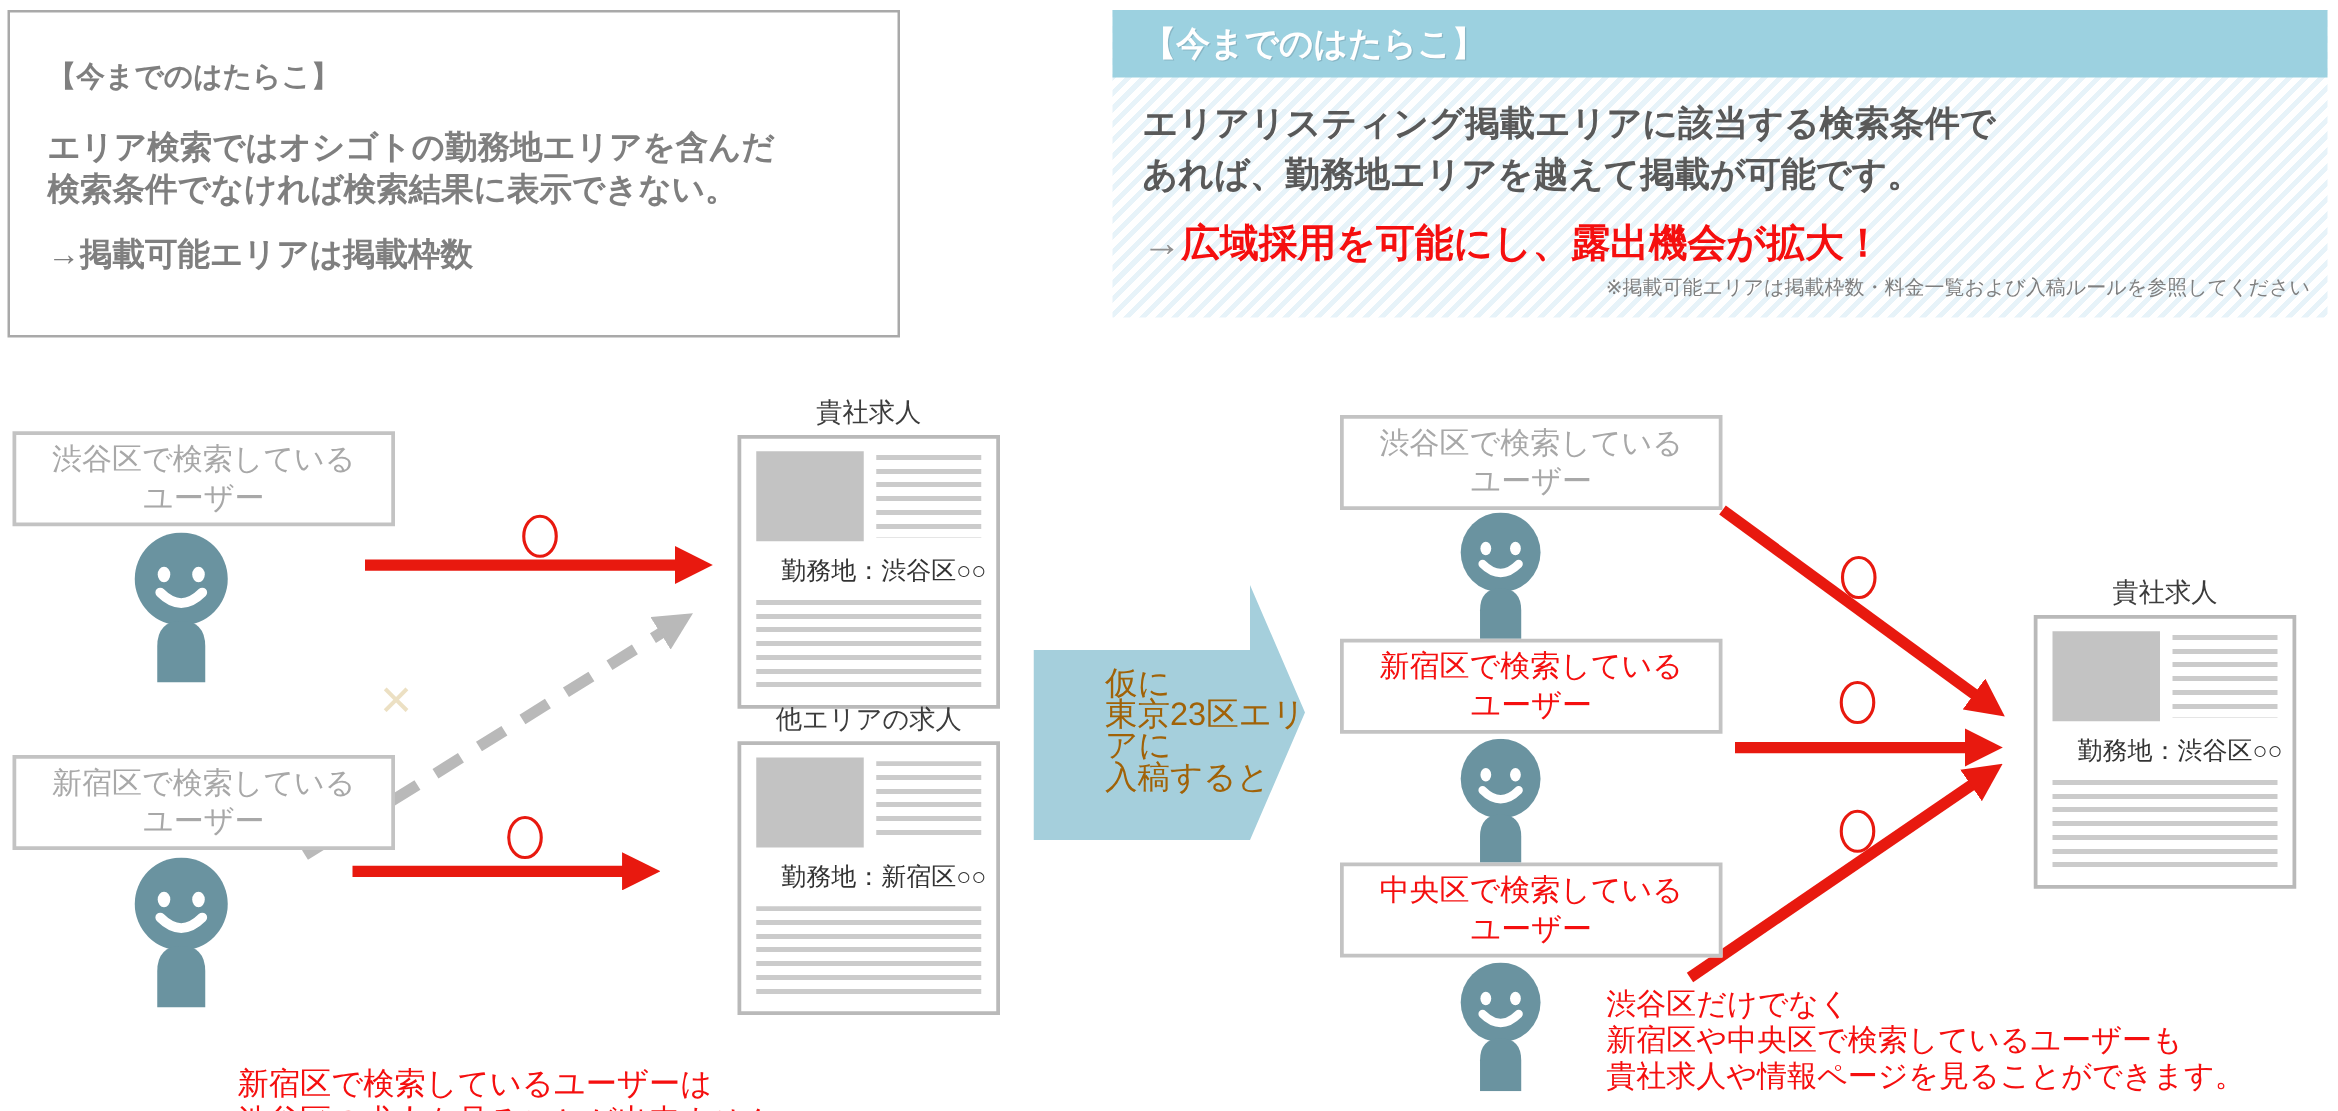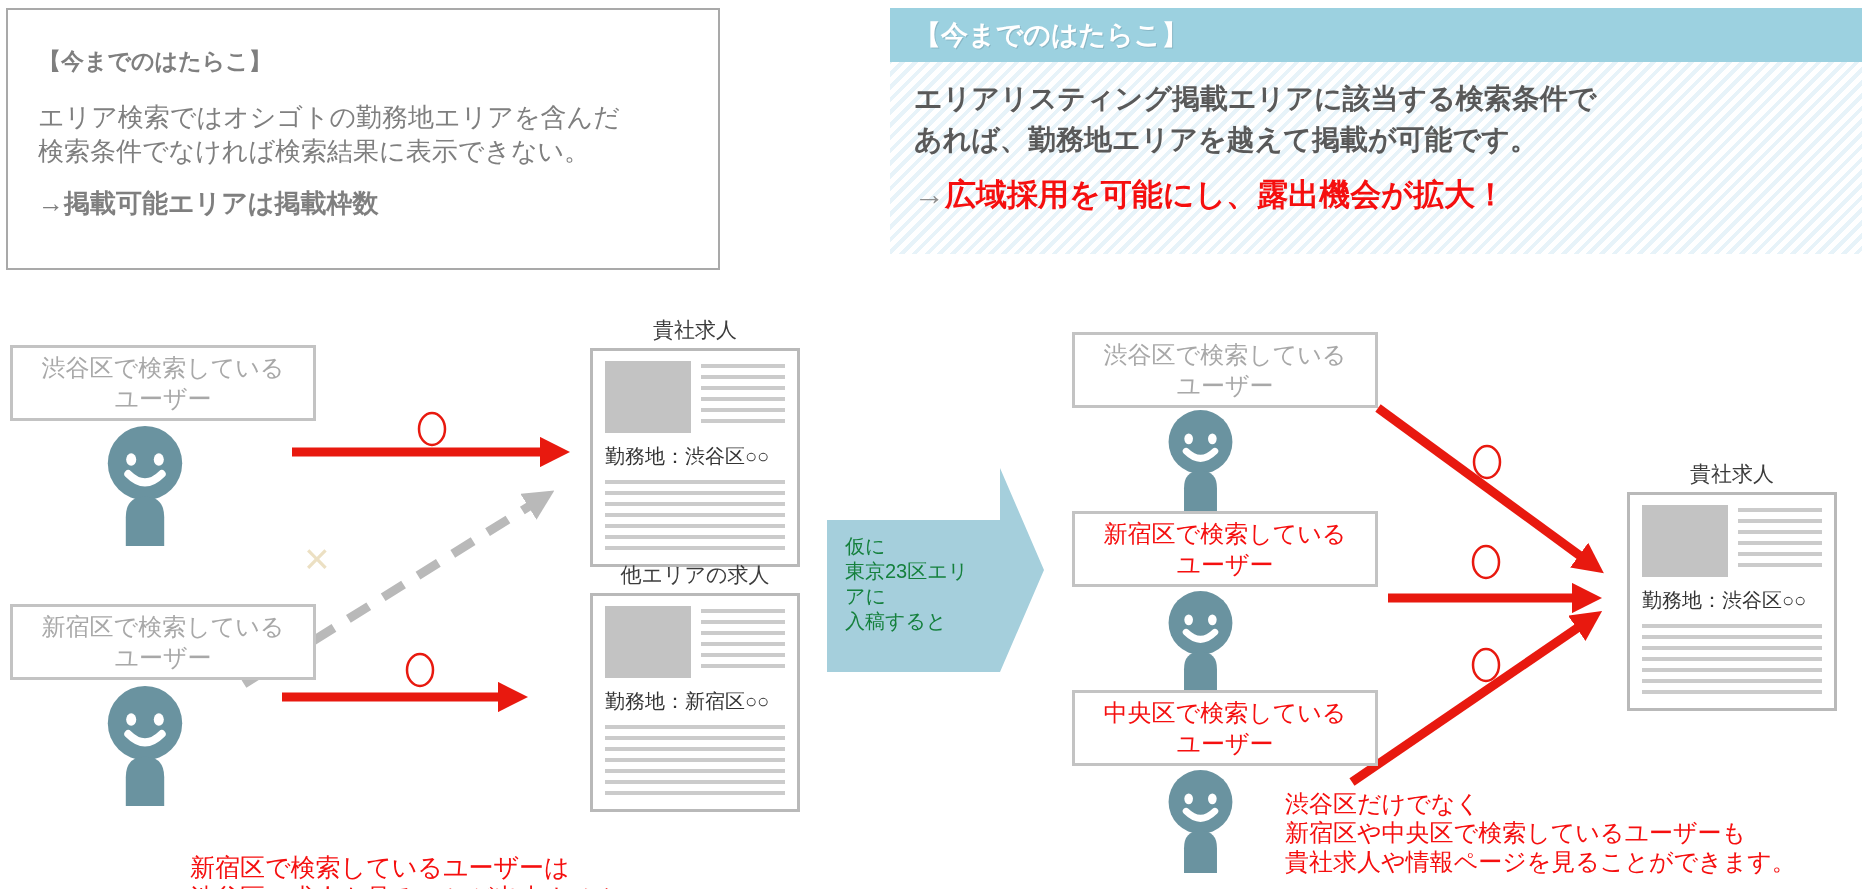--- a/index.html
+++ b/index.html
@@ -5,21 +5,21 @@
   html,body{margin:0;padding:0;background:#fff;}
   #canvas{
     position:relative;width:1870px;height:889px;overflow:hidden;background:#fff;
     font-family:"Liberation Sans","DejaVu Sans",sans-serif;
   }
   .abs{position:absolute;}
 
   
   #before-panel{left:6px;top:8px;width:710px;height:258px;border:2px solid #a9a9a9;background:#fff;}
   .bp-title{left:30px;top:36px;font-size:23px;font-weight:bold;color:#7f7f7f;}
-  .bp-body{left:30px;top:90px;font-size:26px;font-weight:normal;color:#7f7f7f;line-height:34px;white-space:pre-line;}
+  .bp-body{left:30px;top:90px;font-size:26px;font-weight:bold;color:#7f7f7f;line-height:34px;white-space:pre-line;}
   .bp-conclusion{left:30px;top:176px;font-size:26px;font-weight:bold;color:#7f7f7f;}
 
   
   #after-panel{left:890px;top:8px;width:972px;height:246px;
     background:repeating-linear-gradient(135deg,#e7f3f9 0 4px,#ffffff 4px 9px);}
   .ap-header{left:0;top:0;width:100%;height:54px;background:#9cd1e0;}
   .ap-title{left:24px;top:0;height:54px;line-height:54px;font-size:27px;font-weight:bold;color:#ffffff;text-shadow:1px 1px 0 rgba(120,160,175,.55);}
   .ap-body{left:24px;top:70px;font-size:28px;font-weight:bold;color:#595959;line-height:41px;white-space:pre-line;}
   .ap-conclusion{left:24px;top:166px;font-size:31px;font-weight:bold;}
   .ap-conclusion .arrow{color:#8f8f8f;}
@@ -31,31 +31,31 @@
     font-size:24px;line-height:31px;color:#a8a8a8;padding:4px 0;white-space:pre-line;}
   .user-box.red{color:#f50f0f;}
 
   
   .card-label{width:210px;text-align:center;font-size:21px;color:#3c3c3c;}
   .card{width:180px;border:3px solid #b9b9b9;background:#fff;padding:10px 12px;}
   .card-top{display:flex;height:72px;}
   .card-img{width:86px;height:72px;background:#c3c3c3;}
   .card-lines{flex:1;height:66px;margin-left:10px;margin-top:3px;
     background:repeating-linear-gradient(to bottom,#cbcbcb 0 4px,transparent 4px 11px);}
-  .card-loc{margin-top:10px;font-size:20px;color:#333333;white-space:nowrap;}
+  .card-loc{margin-top:10px;font-size:20px;color:#333333;white-space:nowrap;margin-left:20px;}
   .card-body-lines{margin-top:10px;height:74px;
     background:repeating-linear-gradient(to bottom,#cbcbcb 0 4px,transparent 4px 11px);}
 
   
   .caption-red{font-size:25px;color:#f50f0f;line-height:30px;white-space:pre-line;}
   #caption-left{left:190px;top:852px;}
   #caption-right{left:1285px;top:789px;font-size:24px;line-height:29px;}
 
   
-  #transition-text{left:845px;top:534px;width:175px;font-size:20px;color:#15803d;line-height:25px;white-space:pre-line;}
+  #transition-text{left:884px;top:534px;width:175px;font-size:26px;color:#a16207;line-height:25px;white-space:pre-line;}
 
   
   #overlay{left:0;top:0;pointer-events:none;}
   .red-line{stroke:#e8190f;stroke-width:9;fill:none;}
   .gray-dash{stroke:#b9b9b9;stroke-width:9;fill:none;stroke-dasharray:24 17;}
   .allow-circle{stroke:#e8190f;stroke-width:2.5;fill:none;}
   .deny-mark{fill:#ece0c3;font-size:44px;font-family:"Liberation Sans","DejaVu Sans",sans-serif;}
   .person{position:absolute;}
 </style>
 </head>
@@ -71,20 +71,21 @@
   </div>
 
   <div id="after-panel" class="abs">
     <div class="abs ap-header"></div>
     <div class="abs ap-title">【今までのはたらこ】</div>
     <div class="abs ap-body">エリアリスティング掲載エリアに該当する検索条件で
 あれば、勤務地エリアを越えて掲載が可能です。</div>
     <div class="abs ap-conclusion">
       <span class="arrow">→</span><span class="red">広域採用を可能にし、露出機会が拡大！</span>
     </div>
+    <div class="abs ap-note">※掲載可能エリアは掲載枠数・料金一覧および入稿ルールを参照してください</div>
   </div>
 
   <svg id="overlay" class="abs" width="1870" height="889" viewBox="0 0 1870 889">
     <defs>
       <marker id="mr" viewBox="0 0 10 10" refX="6" refY="5" markerWidth="3.4" markerHeight="3.4" orient="auto">
         <path d="M0,0 L10,5 L0,10 z" fill="#e8190f"></path>
       </marker>
       <marker id="mg" viewBox="0 0 10 10" refX="6" refY="5" markerWidth="3.4" markerHeight="3.4" orient="auto">
         <path d="M0,0 L10,5 L0,10 z" fill="#b9b9b9"></path>
       </marker>

